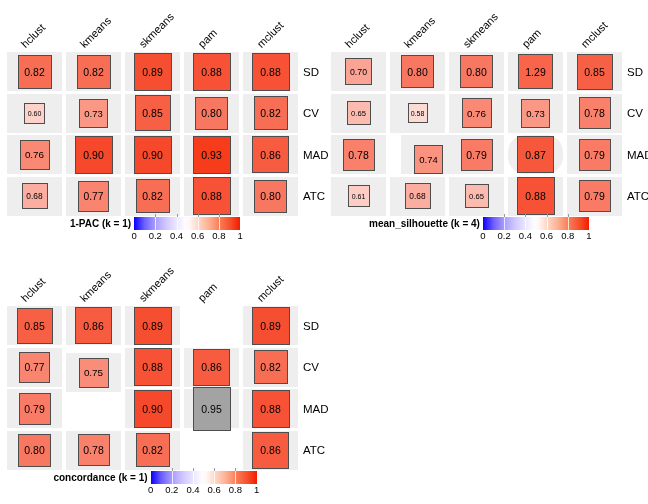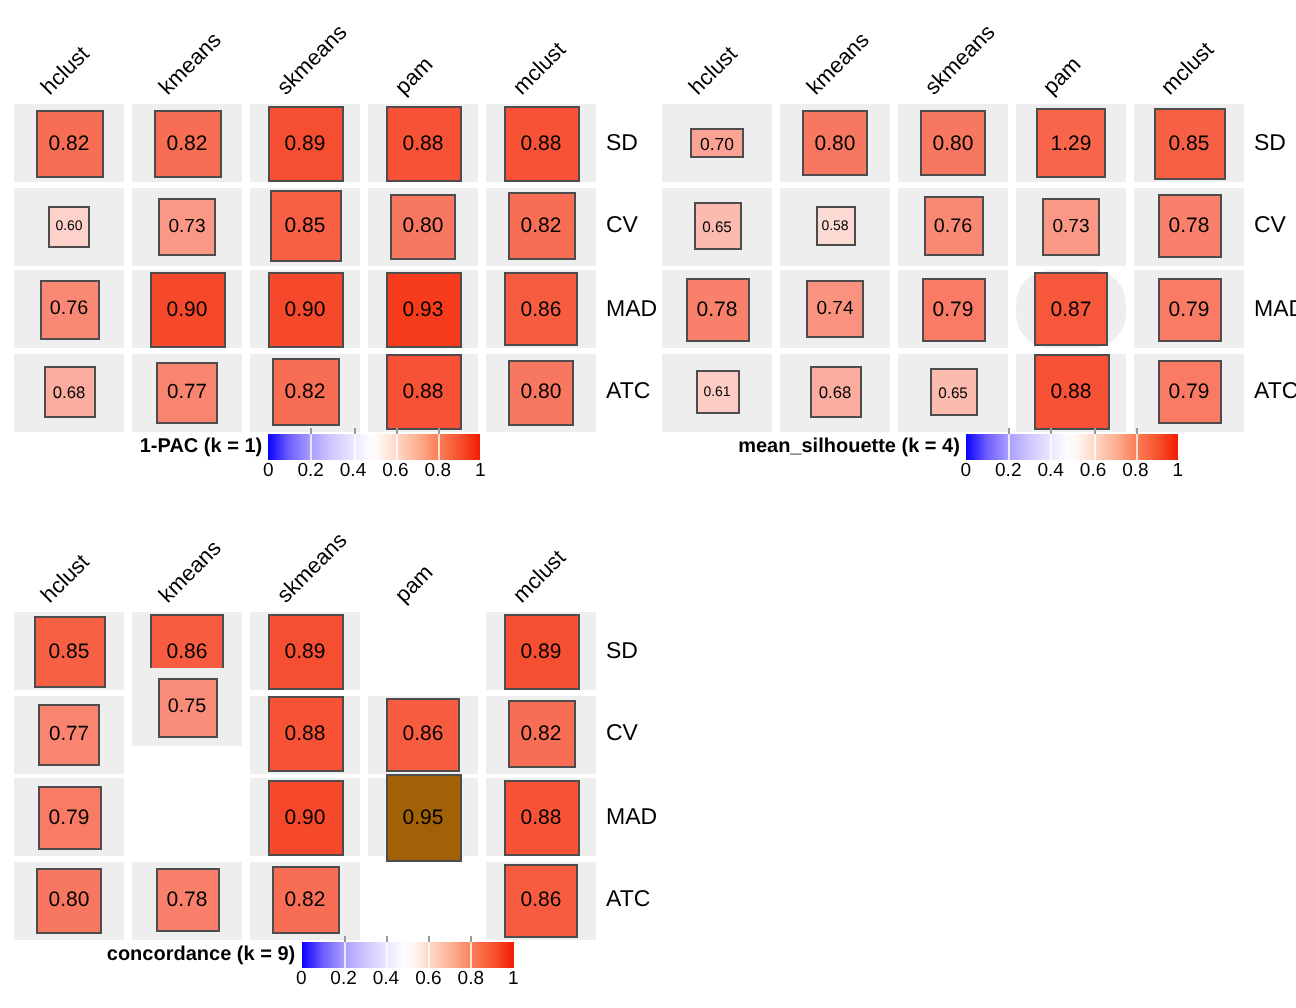--- a/index.html
+++ b/index.html
@@ -171,21 +171,21 @@
         </span>
       </div>
     </section>
   <section class="panel" style="left:324px;top:0">
       <span class="colhead" style="left: 27px; top: 38px;">hclust</span>
       <span class="colhead" style="left: 86px; top: 38px;">kmeans</span>
       <span class="colhead" style="left: 145px; top: 38px;">skmeans</span>
       <span class="colhead" style="left: 204px; top: 38px;">pam</span>
       <span class="colhead" style="left: 263px; top: 38px;">mclust</span>
       <div class="cell" style="left: 7px; top: 52px;">
-        <div class="vbox" style="width: 27px; height: 15px; background: rgb(251, 164, 149);">
+        <div class="vbox" style="width: 27px; height: 27px; background: rgb(251, 164, 149);">
           <span style="font-size: 8.76px;">0.70</span>
         </div>
       </div>
       <div class="cell" style="left: 66px; top: 52px;">
         <div class="vbox" style="width: 33px; height: 33px; background: rgb(248, 119, 96);">
           <span style="font-size: 10.5px;">0.80</span>
         </div>
       </div>
       <div class="cell" style="left: 125px; top: 52px;">
         <div class="vbox" style="width: 33px; height: 33px; background: rgb(248, 119, 96);">
@@ -227,21 +227,21 @@
         <div class="vbox" style="width: 32px; height: 32px; background: rgb(249, 128, 107);">
           <span style="font-size: 10.5px;">0.78</span>
         </div>
       </div>
       <span class="rowlab" style="left: 303px; top: 107px;">CV</span>
       <div class="cell" style="left: 7px; top: 135px;">
         <div class="vbox" style="width: 32px; height: 32px; background: rgb(249, 128, 107);">
           <span style="font-size: 10.5px;">0.78</span>
         </div>
       </div>
-      <div class="cell" style="left: 66px; top: 135px;">
+      <div class="cell" style="left: 77px; top: 135px; align-items: flex-end;">
         <div class="vbox" style="width: 29px; height: 29px; background: rgb(250, 146, 128);">
           <span style="font-size: 9.52px;">0.74</span>
         </div>
       </div>
       <div class="cell" style="left: 125px; top: 135px;">
         <div class="vbox" style="width: 32px; height: 32px; background: rgb(249, 123, 101);">
           <span style="font-size: 10.5px;">0.79</span>
         </div>
       </div>
       <div class="cell" style="left: 184px; top: 135px; border-radius: 17px;">
@@ -327,21 +327,21 @@
         <div class="vbox" style="width: 38px; height: 38px; background: rgb(246, 78, 48);">
           <span style="font-size: 10.5px;">0.89</span>
         </div>
       </div>
       <span class="rowlab" style="left: 303px; top: 65.5px;">SD</span>
       <div class="cell" style="left: 7px; top: 93.5px;">
         <div class="vbox" style="width: 31px; height: 31px; background: rgb(249, 132, 112);">
           <span style="font-size: 10.28px;">0.77</span>
         </div>
       </div>
-      <div class="cell" style="left: 66px; top: 80px;">
+      <div class="cell" style="left: 66px; top: 99px;">
         <div class="vbox" style="width: 30px; height: 30px; background: rgb(249, 141, 122);">
           <span style="font-size: 9.9px;">0.75</span>
         </div>
       </div>
       <div class="cell" style="left: 125px; top: 93.5px;">
         <div class="vbox" style="width: 38px; height: 38px; background: rgb(247, 82, 54);">
           <span style="font-size: 10.5px;">0.88</span>
         </div>
       </div>
       <div class="cell" style="left: 184px; top: 93.5px;">
@@ -359,21 +359,21 @@
         <div class="vbox" style="width: 32px; height: 32px; background: rgb(249, 123, 101);">
           <span style="font-size: 10.5px;">0.79</span>
         </div>
       </div>
       <div class="cell" style="left: 125px; top: 135px;">
         <div class="vbox" style="width: 38px; height: 38px; background: rgb(246, 73, 43);">
           <span style="font-size: 10.5px;">0.90</span>
         </div>
       </div>
       <div class="cell" style="left: 184px; top: 135px;">
-        <div class="vbox" style="width: 38px; height: 44px; background: #a16207;">
+        <div class="vbox" style="width: 38px; height: 44px; background: #a3a3a3;">
           <span style="font-size: 10.5px;">0.95</span>
         </div>
       </div>
       <div class="cell" style="left: 243px; top: 135px;">
         <div class="vbox" style="width: 38px; height: 38px; background: rgb(247, 82, 54);">
           <span style="font-size: 10.5px;">0.88</span>
         </div>
       </div>
       <span class="rowlab" style="left: 303px; top: 148.5px;">MAD</span>
       <div class="cell" style="left: 7px; top: 176.5px;">
@@ -391,21 +391,21 @@
           <span style="font-size: 10.5px;">0.82</span>
         </div>
       </div>
       <div class="cell" style="left: 243px; top: 176.5px;">
         <div class="vbox" style="width: 37px; height: 37px; background: rgb(247, 92, 64);">
           <span style="font-size: 10.5px;">0.86</span>
         </div>
       </div>
       <span class="rowlab" style="left: 303px; top: 190px;">ATC</span>
       <div class="legend">
-        <span class="legend-title">concordance (k = 9)</span>
+        <span class="legend-title">concordance (k = 1)</span>
         <span class="barwrap">
           <span class="bar" style="background: linear-gradient(to right, rgb(8, 0, 255) 0%, rgb(111, 95, 255) 10%, rgb(169, 157, 255) 20%, rgb(207, 199, 255) 30%, rgb(235, 230, 255) 40%, rgb(253, 252, 255) 48%, rgb(255, 248, 245) 52%, rgb(254, 217, 201) 60%, rgb(253, 179, 150) 70%, rgb(250, 128, 89) 80%, rgb(247, 84, 48) 90%, rgb(244, 27, 0) 100%);"></span>
           <span class="bartick" style="left: 20%;"></span>
           <span class="toptick" style="left: 20%;"></span>
           <span class="bartick" style="left: 40%;"></span>
           <span class="toptick" style="left: 40%;"></span>
           <span class="bartick" style="left: 60%;"></span>
           <span class="toptick" style="left: 60%;"></span>
           <span class="bartick" style="left: 80%;"></span>
           <span class="toptick" style="left: 80%;"></span>

